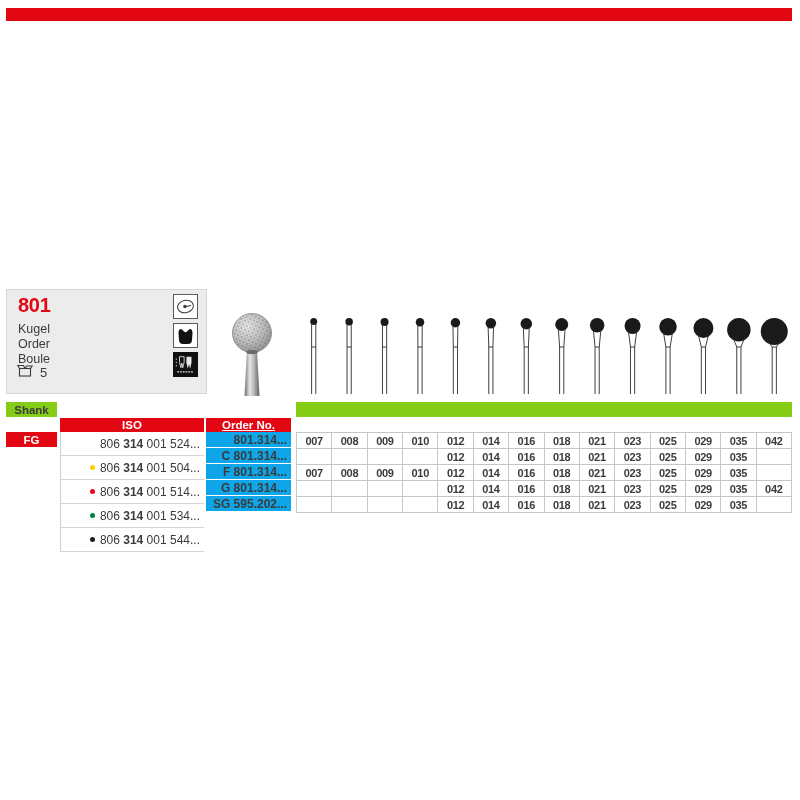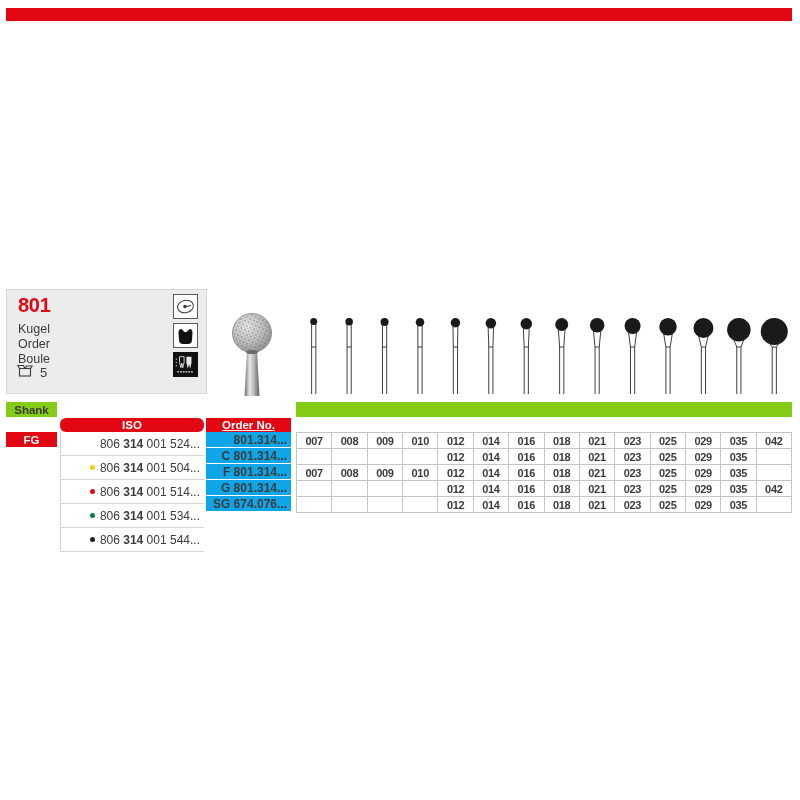--- a/index.html
+++ b/index.html
@@ -26,21 +26,21 @@
   
   .band{background:#84cc16;height:15px;font-size:11.5px;font-weight:bold;color:#3b3b3b;
         display:flex;align-items:center;box-sizing:border-box;}
   .band-shank{left:6px;top:402px;width:51px;justify-content:center;}
   .band-lmm{left:60px;top:402px;width:231px;padding-left:6px;}
   .band-right{left:296px;top:402px;width:496px;}
 
   
   .redhead{background:#e30613;color:#fff;font-size:11.5px;font-weight:bold;height:14px;
            display:flex;align-items:center;justify-content:center;box-sizing:border-box;}
-  .head-iso{left:60px;top:418px;width:144px;border-radius:6px;}
+  .head-iso{left:60px;top:418px;width:144px;}
   .head-order{left:206px;top:418px;width:85px;text-decoration:underline;}
 
   
   .fg-cell{left:6px;top:432px;width:51px;height:15px;background:#e30613;color:#fff;
            font-size:11.5px;font-weight:bold;display:flex;align-items:center;justify-content:center;}
 
   
   .iso-col{left:60px;top:432px;width:144px;border-left:1px solid #cfcfcf;box-sizing:border-box;}
   .iso-row{height:24px;box-sizing:border-box;border-bottom:1px solid #d4d4d4;
            display:flex;align-items:center;justify-content:flex-end;font-size:12px;color:#3b3b3b;padding-right:4px;gap:5px;}
@@ -194,21 +194,21 @@
       <div class="iso-row">
         <span class="dot" style="background: rgb(29, 29, 27);"></span>
         <span><span>806 </span><b>314</b><span> 001 544...</span></span>
       </div>
     </div>
   <div id="order-col" class="abs order-col">
       <div class="order-row">801.314...</div>
       <div class="order-row">C 801.314...</div>
       <div class="order-row">F 801.314...</div>
       <div class="order-row">G 801.314...</div>
-      <div class="order-row">SG 674.076...</div>
+      <div class="order-row">SG 595.202...</div>
     </div>
   <div id="size-grid" class="abs size-grid">
       <div class="size-cell">007</div>
       <div class="size-cell">008</div>
       <div class="size-cell">009</div>
       <div class="size-cell">010</div>
       <div class="size-cell">012</div>
       <div class="size-cell">014</div>
       <div class="size-cell">016</div>
       <div class="size-cell">018</div>

